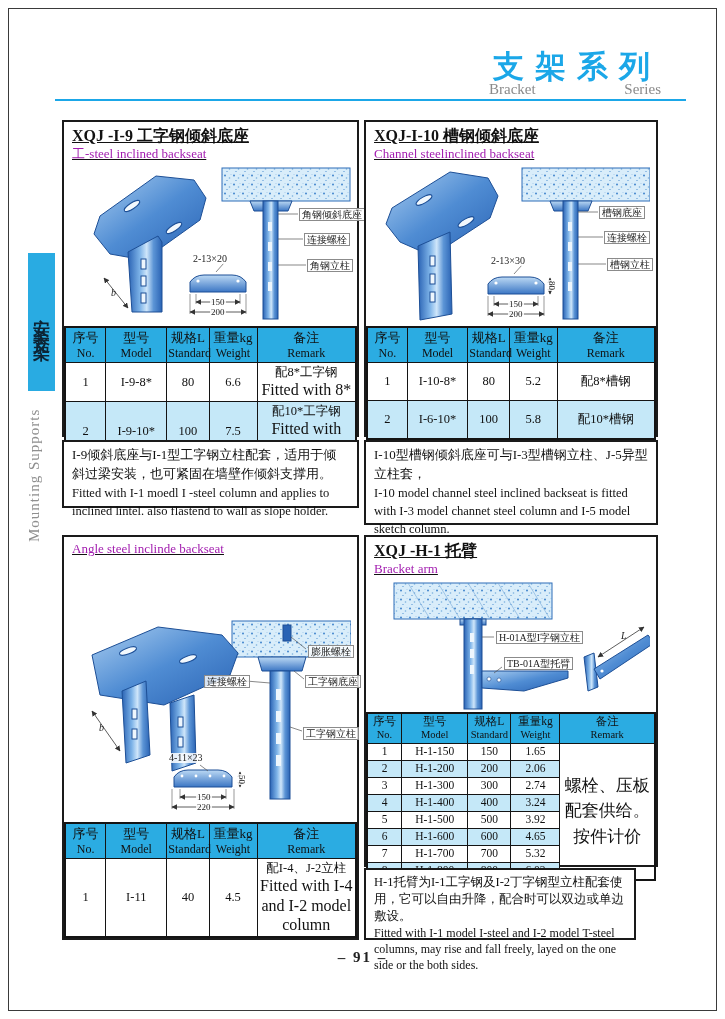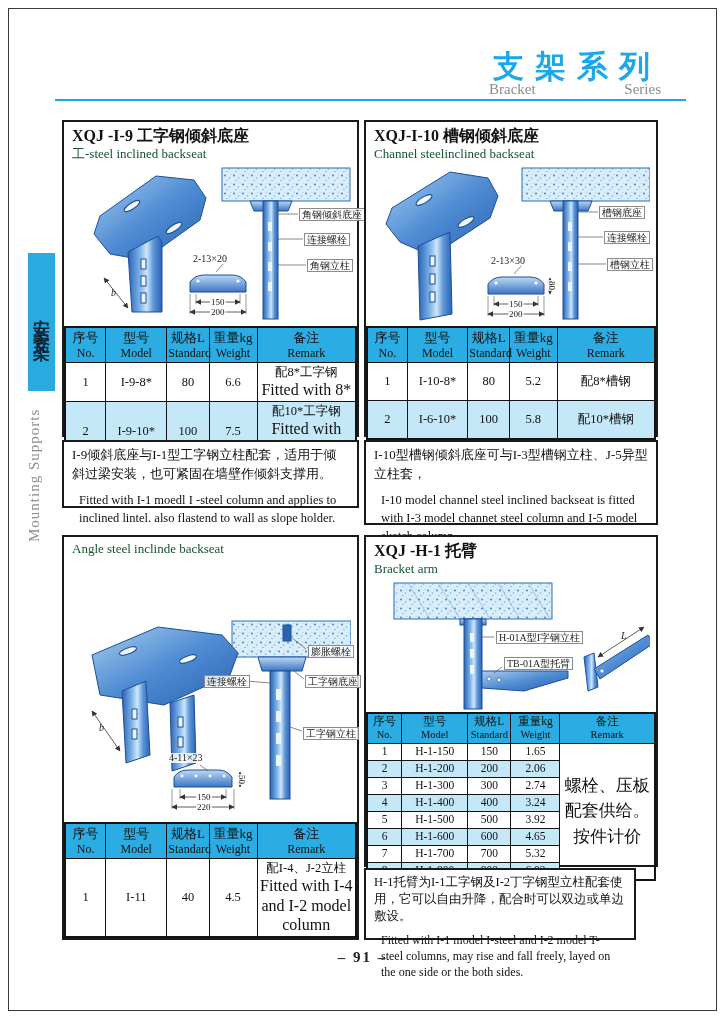--- a/index.html
+++ b/index.html
@@ -18,23 +18,23 @@
   .side-tab{position:absolute;left:28px;top:253px;width:27px;height:138px;background:#29ABE2;
             display:flex;align-items:center;justify-content:center;
             writing-mode:vertical-rl;text-orientation:upright;letter-spacing:8px;
             font-family:"Liberation Sans","DejaVu Sans",sans-serif;font-weight:bold;font-size:17px;color:#0d2435;}
   .side-en{position:absolute;left:26px;top:392px;height:150px;writing-mode:vertical-rl;transform:rotate(180deg);
            font-size:15px;color:#8f8f8f;letter-spacing:1px;}
 
   
   .panel,.note{position:absolute;box-sizing:border-box;border:2px solid #1a1a1a;background:#fff;}
   .panel{display:flex;flex-direction:column;}
-  .ptitle{padding:4px 8px 0;line-height:1.25;}
+  .ptitle{padding:4px 8px 0;line-height:1.25;text-decoration:underline;}
   .tcn{font-size:16px;font-weight:bold;}
-  .ten{font-size:13px;color:#14532d;}
+  .ten{font-size:13px;color:#a21caf;}
   .diagram{position:relative;margin:2px 6px 0;flex:0 0 auto;}
   .diagram svg{position:absolute;left:0;top:0;}
   .dlabel{position:absolute;font-size:10px;line-height:1.1;color:#1c1c1c;border:1px solid #8b8b8b;
           background:rgba(255,255,255,.8);padding:0 2px;white-space:nowrap;}
   .ddim{position:absolute;font-size:9px;color:#222;background:rgba(255,255,255,.85);padding:0 1px;line-height:1;}
   .ital{font-style:italic;border:none;background:transparent;font-size:10px;}
   .rot90{transform:rotate(90deg);transform-origin:left top;}
 
   
   table.spec{border-collapse:collapse;width:100%;text-align:center;table-layout:fixed;margin-top:auto;
@@ -51,21 +51,21 @@
   .t-compact thead th{padding:1px 0;}
   .t-compact .hcn{font-size:11.5px;}
   .t-compact .hen{font-size:10.5px;}
   .t-compact tbody td{font-size:11.5px;padding:0 1px;height:16px;line-height:1.15;}
   .t-compact td.mrk{font-size:17px;line-height:1.5;}
   .c1{width:14%}.c2{width:21%}.c3{width:14.5%}.c4{width:16.5%}.c5{width:34%}
 
   
   .note{padding:4px 8px;line-height:1.45;}
   .ncn{margin:0;font-size:13px;}
-  .nen{margin:7px;font-size:12.5px;}
+  .nen{margin:0;font-size:12.5px;}
   .note-sm{line-height:1.35;}
   .note-sm .ncn{font-size:12.5px;}
   .note-sm .nen{font-size:12px;}
 
   .pageno{position:absolute;top:949px;left:0;width:100%;text-align:center;font-size:15px;
           font-weight:bold;letter-spacing:2px;color:#222;}
 </style>
 </head>
 <body>
 

